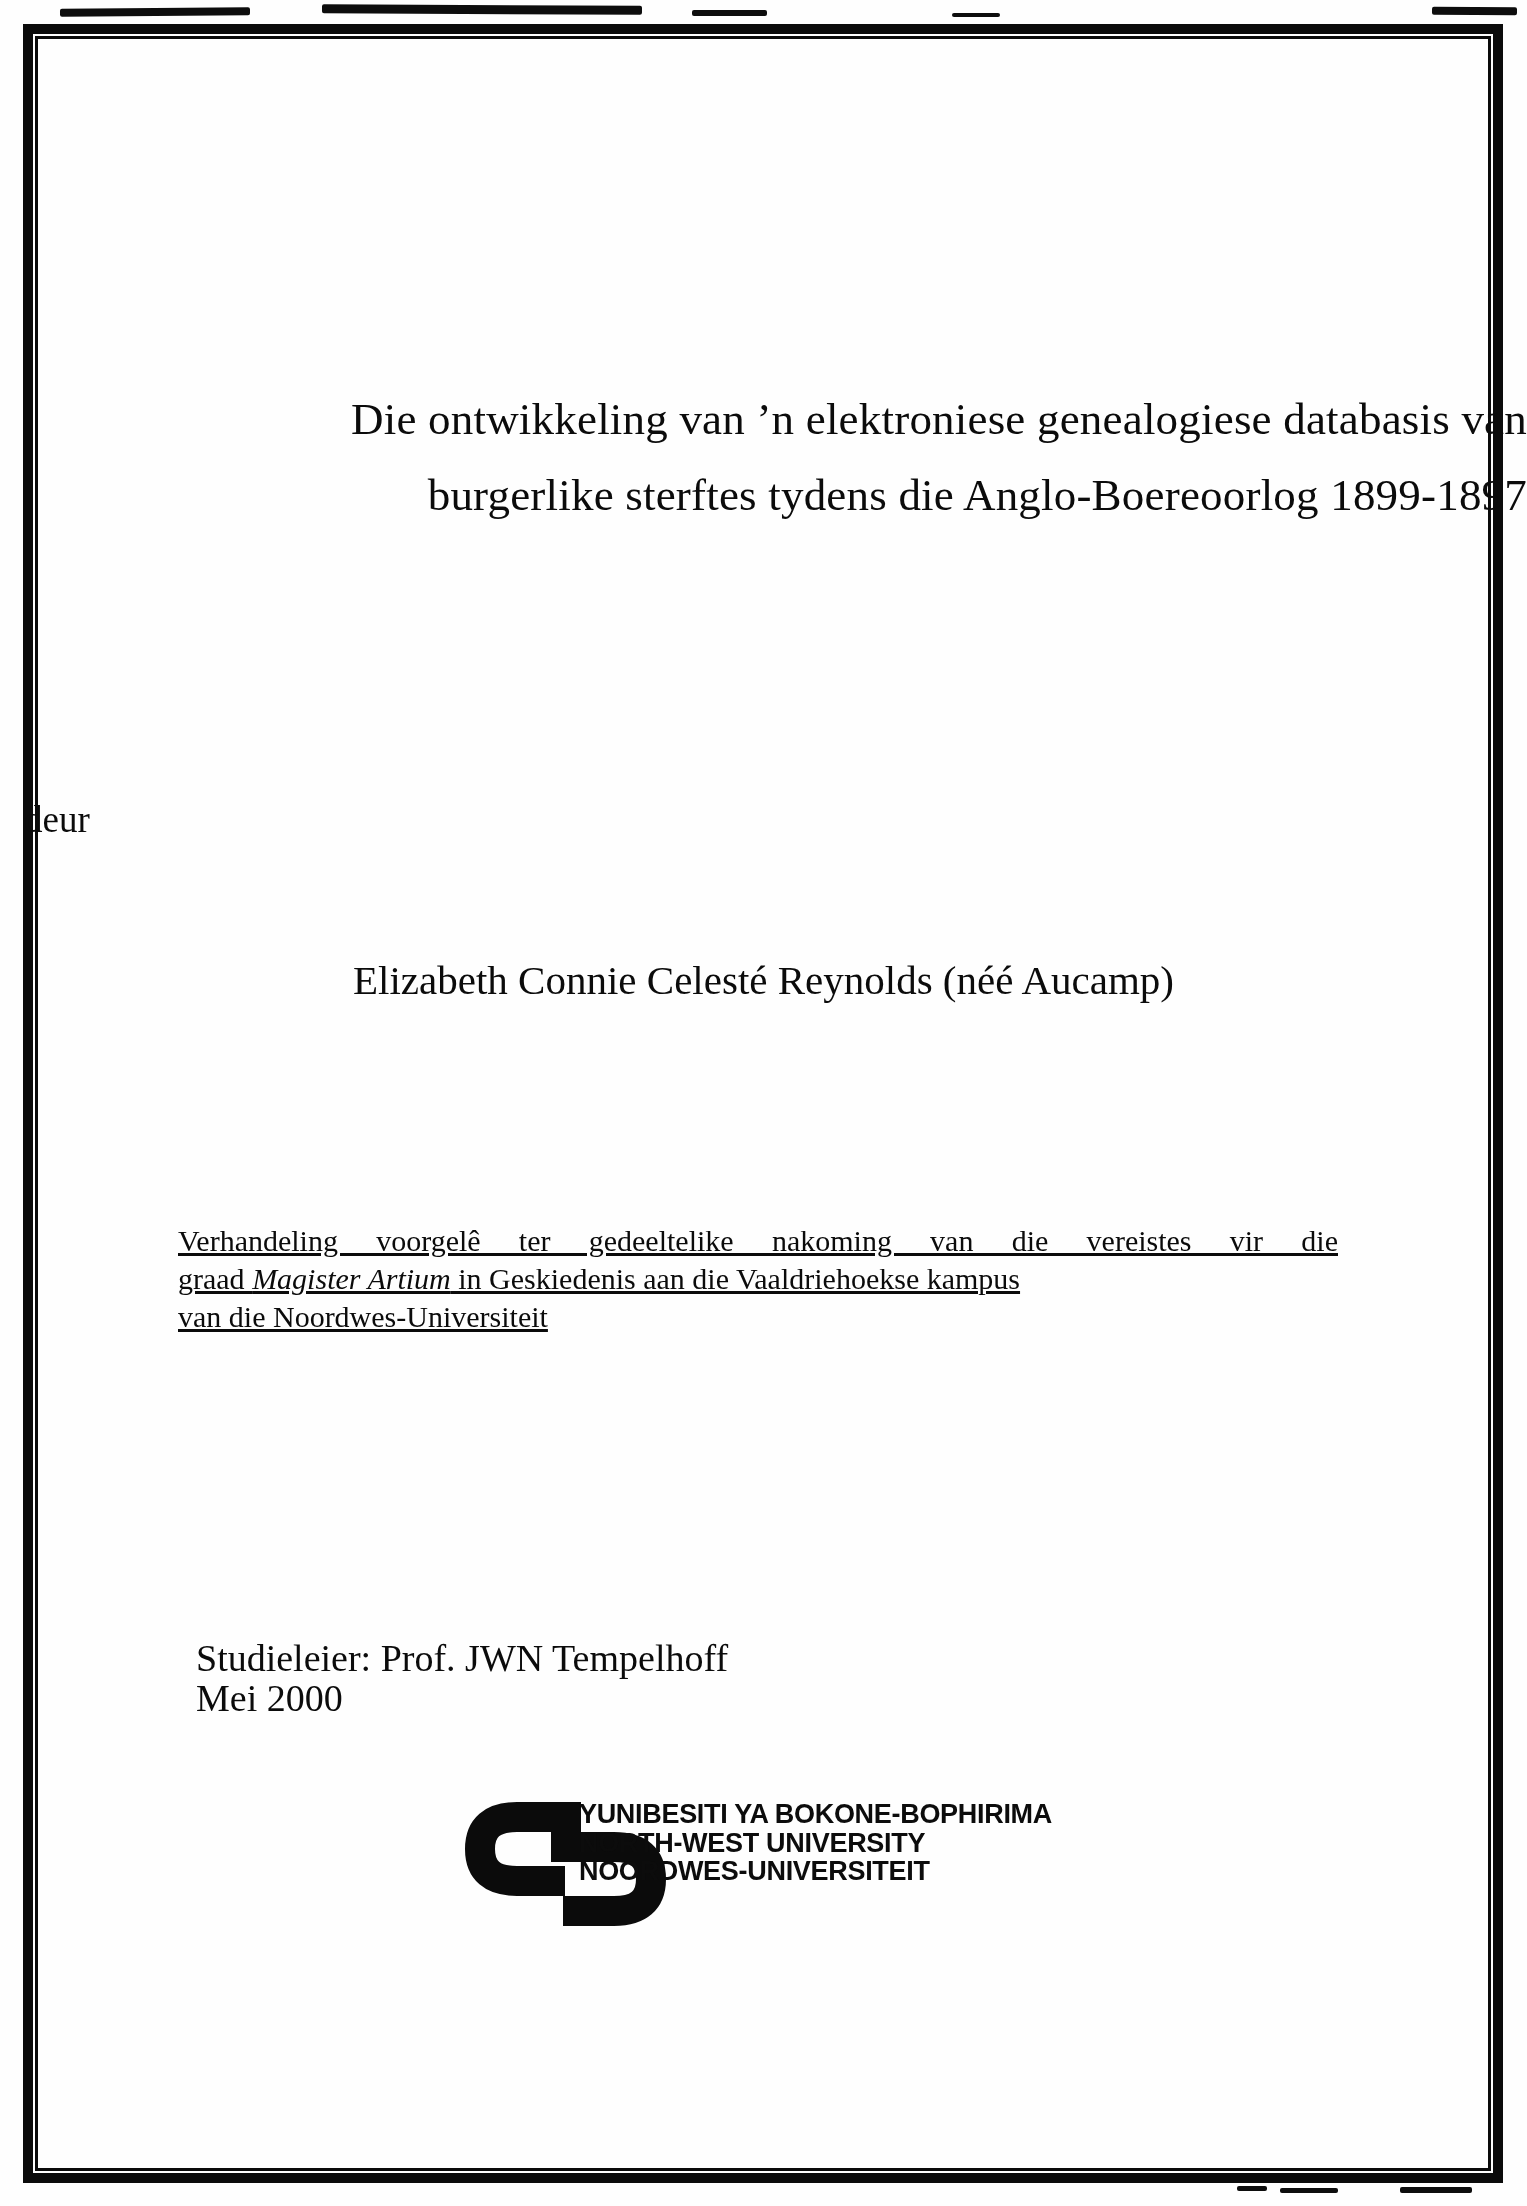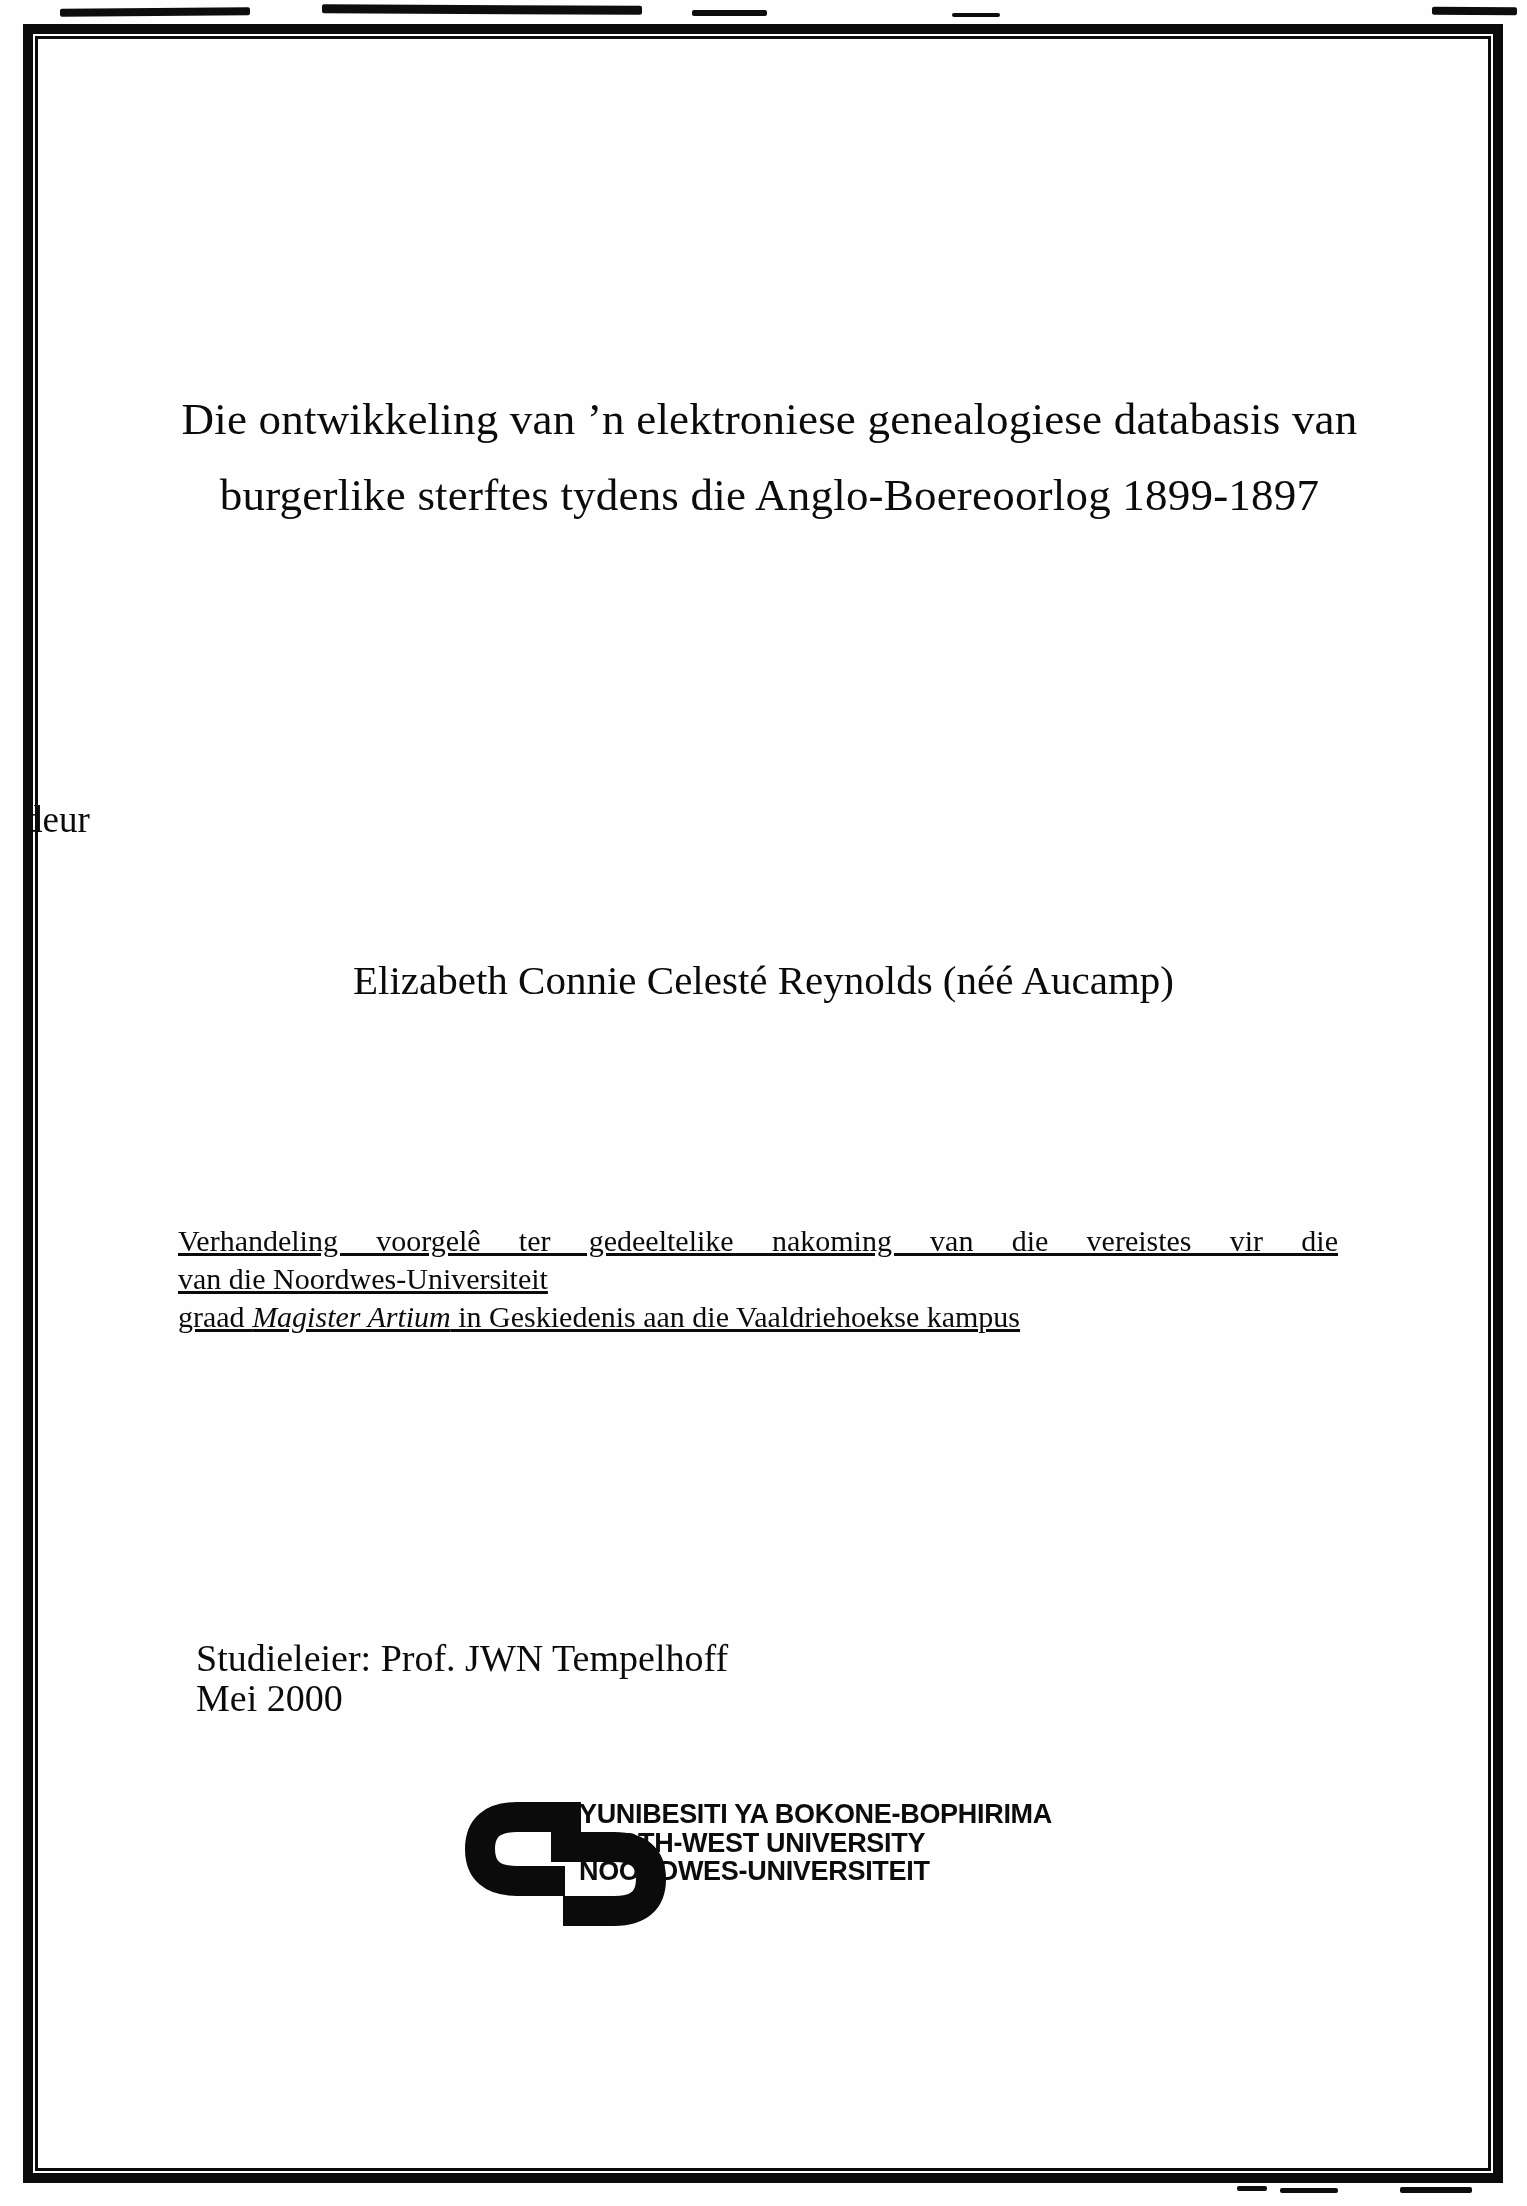--- a/index.html
+++ b/index.html
@@ -31,21 +31,21 @@
   .a4 { left: 952px;  top: 13px;   width: 48px;  height: 4px; }
   .a5 { left: 1432px; top: 7px;    width: 85px;  height: 8px;  transform: rotate(0.5deg); }
   .a6 { left: 1237px; top: 2186px; width: 30px;  height: 5px; }
   .a7 { left: 1280px; top: 2188px; width: 58px;  height: 5px; }
   .a8 { left: 1400px; top: 2187px; width: 72px;  height: 6px; }
 
   .title {
     position: absolute;
     left: 0; top: 381px; width: 100%;
     padding-left: 12px; box-sizing: border-box;
-    text-align: center;
+    text-align: right;
     font-size: 45px; line-height: 76px;
     letter-spacing: 0.2px;
   }
   .byline {
     position: absolute;
     left: 0; top: 800px; width: 100%;
     padding-left: 24px; box-sizing: border-box;
     text-align: left;
     font-size: 37px; line-height: 40px;
   }
@@ -109,22 +109,22 @@
     <div>Die ontwikkeling van ’n elektroniese genealogiese databasis van</div>
     <div>burgerlike sterftes tydens die Anglo-Boereoorlog 1899-1897</div>
   </div>
 
   <div class="byline">deur</div>
 
   <div class="author">Elizabeth Connie Celesté Reynolds (néé Aucamp)</div>
 
   <div class="declaration">
     <div class="decl-line-just">Verhandeling voorgelê ter gedeeltelike nakoming van die vereistes vir die</div>
+    <div class="decl-line"><span>graad </span><em>Magister Artium</em><span> in Geskiedenis aan die Vaaldriehoekse kampus</span></div>
     <div class="decl-line">van die Noordwes-Universiteit</div>
-    <div class="decl-line"><span>graad </span><em>Magister Artium</em><span> in Geskiedenis aan die Vaaldriehoekse kampus</span></div>
   </div>
 
   <div class="supervisor-block">
     <div>Studieleier: Prof. JWN Tempelhoff</div>
     <div>Mei 2000</div>
   </div>
 
   <svg class="logo-mark" viewBox="0 0 205 130" xmlns="http://www.w3.org/2000/svg" aria-hidden="true">
     <path d="M 118 18 L 54 18 Q 17 18 17 50 Q 17 82 54 82 L 102 82" fill="none" stroke="#0b0b0b" stroke-width="30" stroke-linecap="butt"></path>
     <path d="M 88 48 L 151 48 Q 188 48 188 80 Q 188 112 151 112 L 100 112" fill="none" stroke="#0b0b0b" stroke-width="30" stroke-linecap="butt"></path>

